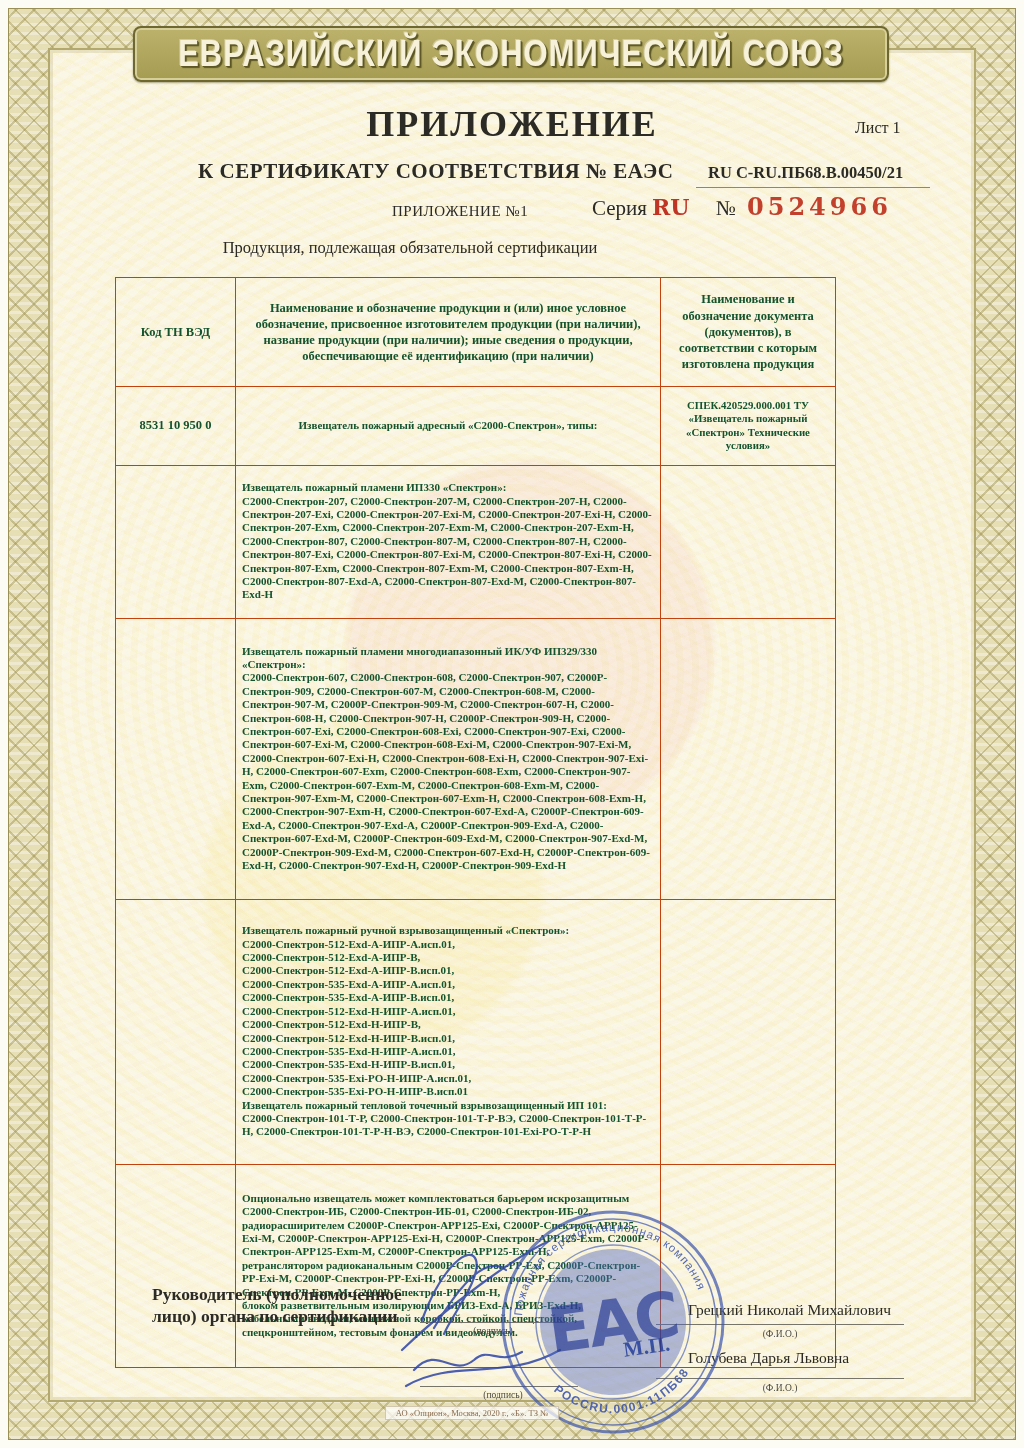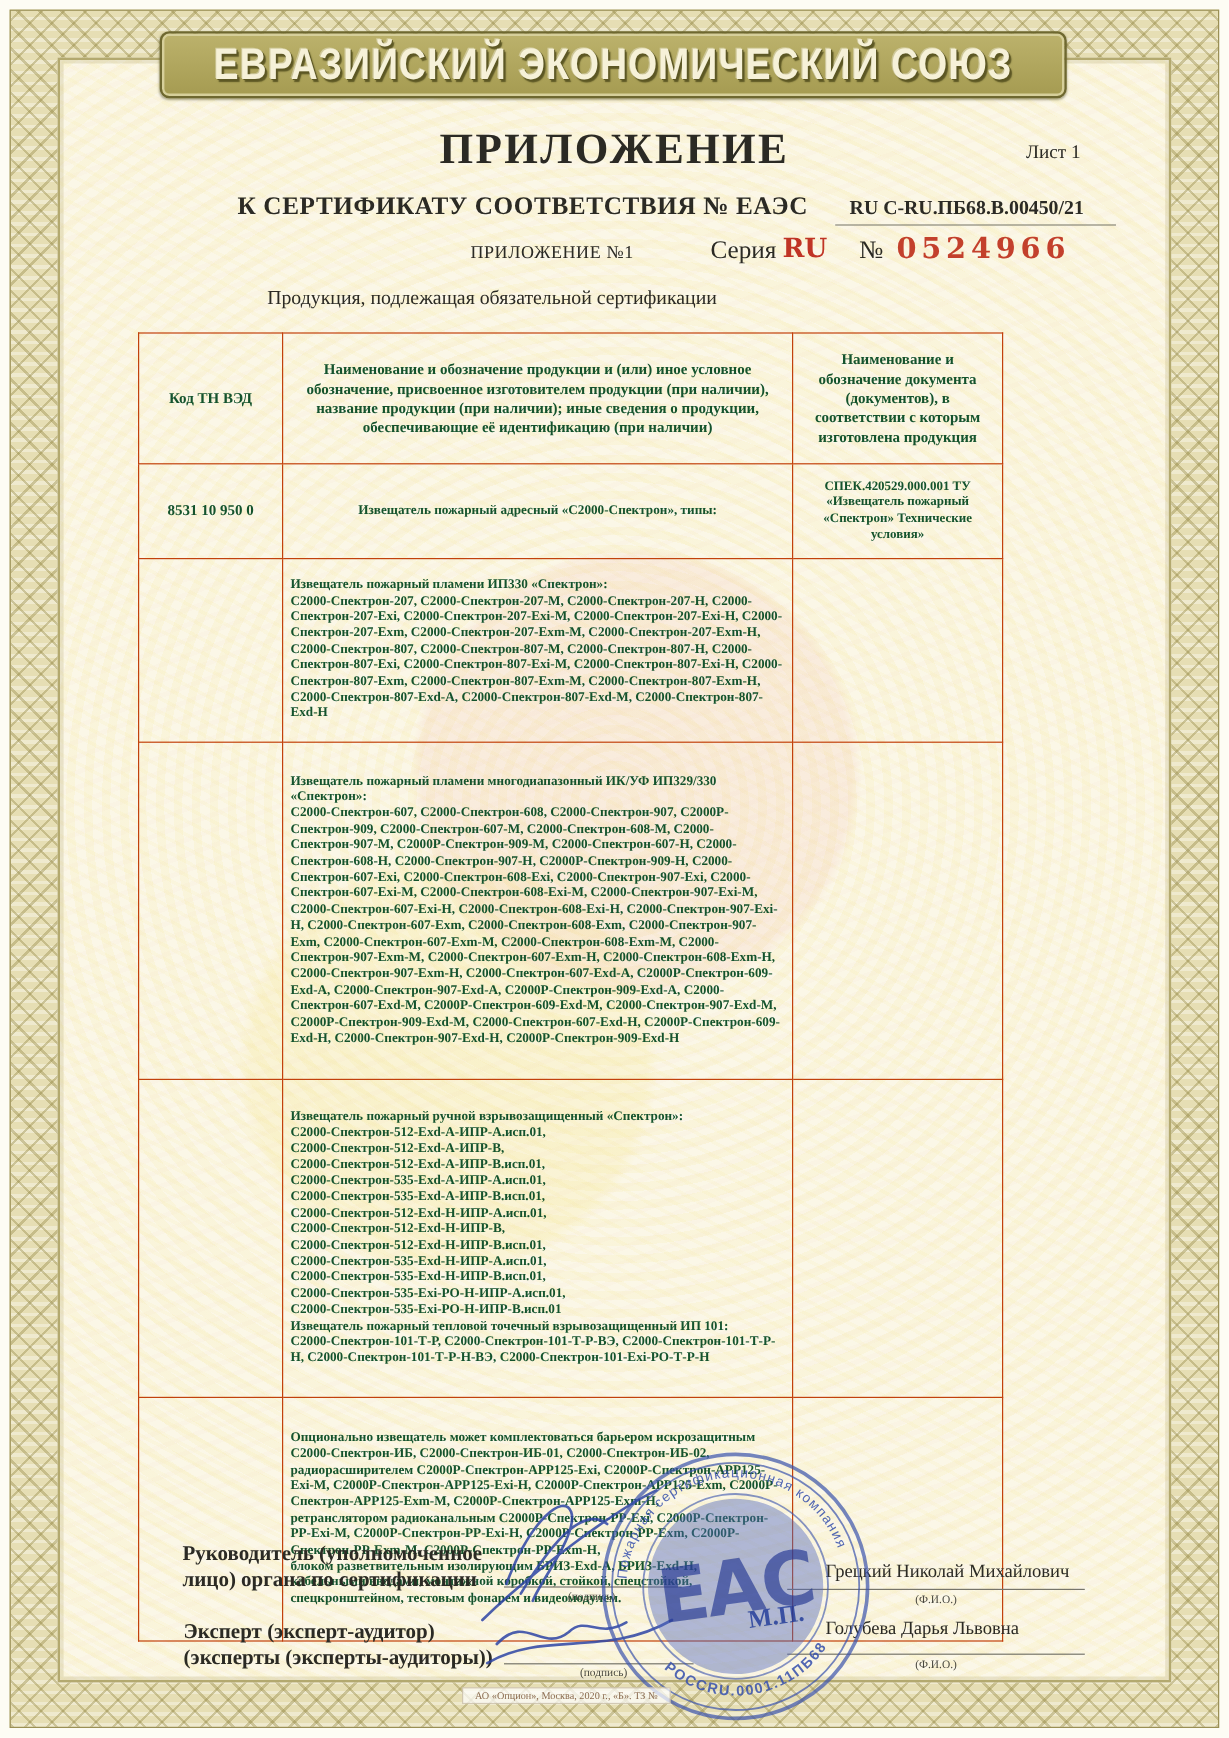--- a/index.html
+++ b/index.html
@@ -182,22 +182,20 @@
 ретранслятором радиоканальным С2000Р-Спектрон-РР-Exi, С2000Р-Спектрон-РР-Exi-M, С2000Р-Спектрон-РР-Exi-H, С2000Р-Спектрон-РР-Exm, С2000Р-Спектрон-РР-Exm-M, С2000Р-Спектрон-РР-Exm-H,
 блоком разветвительным изолирующим БРИЗ-Exd-A, БРИЗ-Exd-H,
 кабельными вводами, монтажной коробкой, стойкой, спецстойкой, спецкронштейном, тестовым фонарем и видеомодулем.</td>
       <td class="cell-doc"></td>
     </tr>
   </tbody>
     </table>
 
   <div class="abs ink sig-label lab-head">Руководитель (уполномоченное
 лицо) органа по сертификации</div>
-  <div class="abs ink sig-label lab-expert">Эксперт (эксперт-аудитор)
-(эксперты (эксперты-аудиторы))</div>
 
   <div class="abs sig-line line-sign1"></div>
   <div class="abs caption cap-sign1">(подпись)</div>
   <div class="abs sig-line line-sign2"></div>
   <div class="abs caption cap-sign2">(подпись)</div>
 
   <div class="abs sig-line line-name1"></div>
   <div class="abs ink name name-head">Грецкий Николай Михайлович</div>
   <div class="abs caption cap-fio1">(Ф.И.О.)</div>
   <div class="abs sig-line line-name2"></div>

